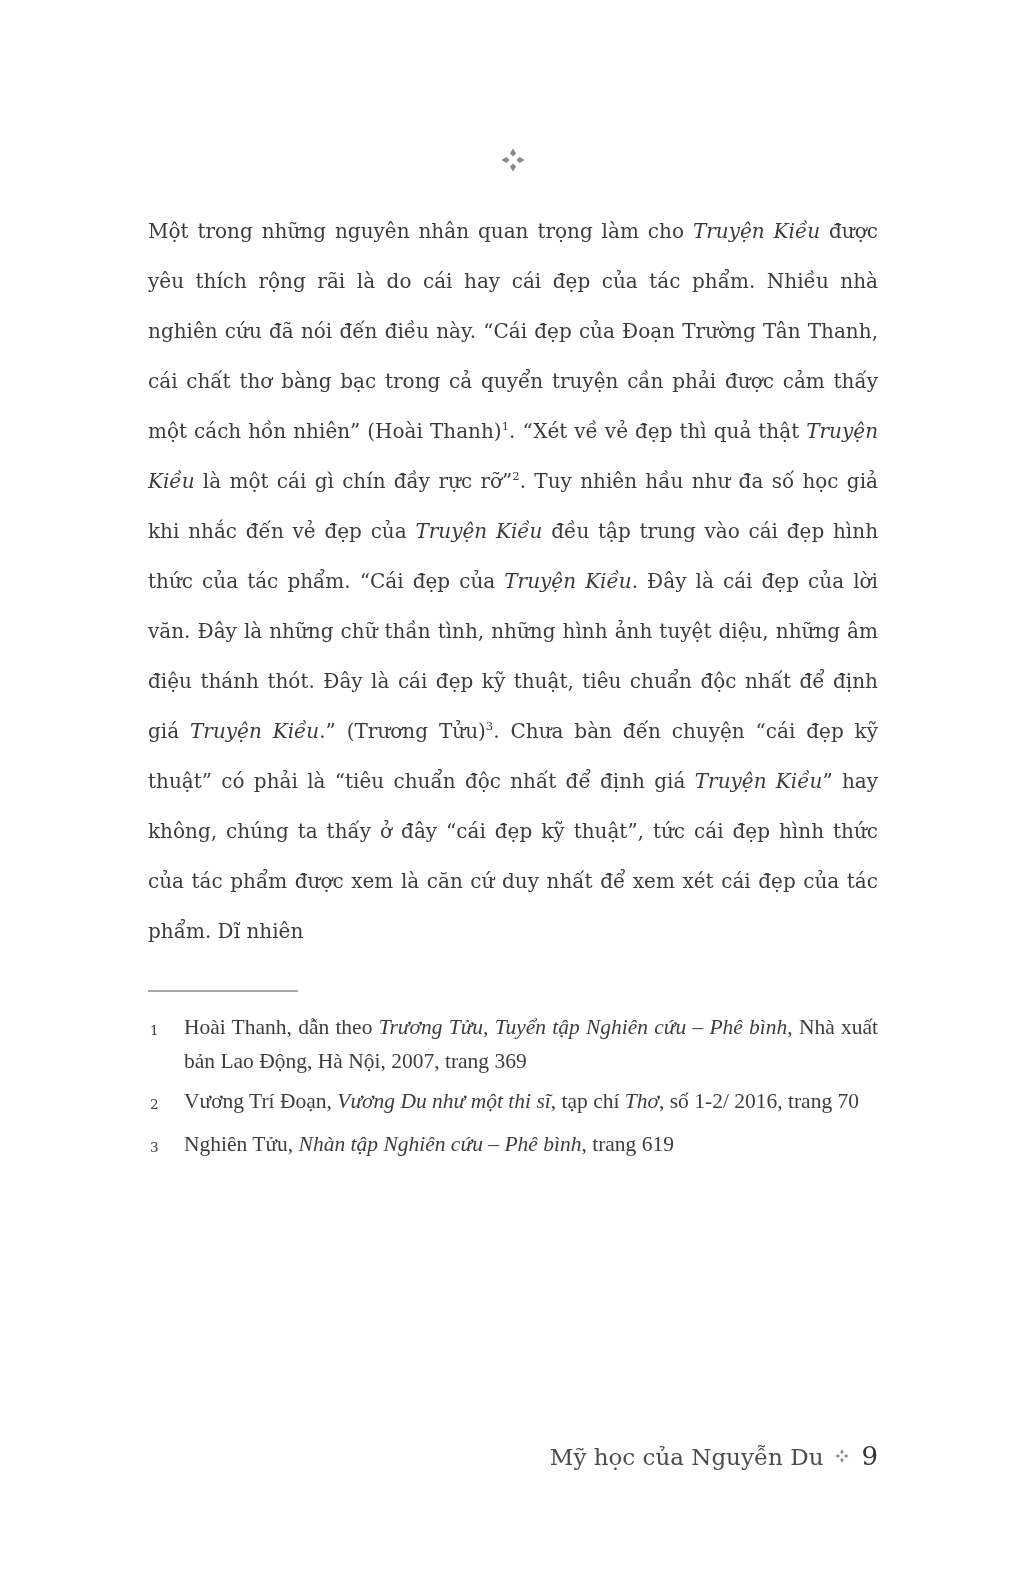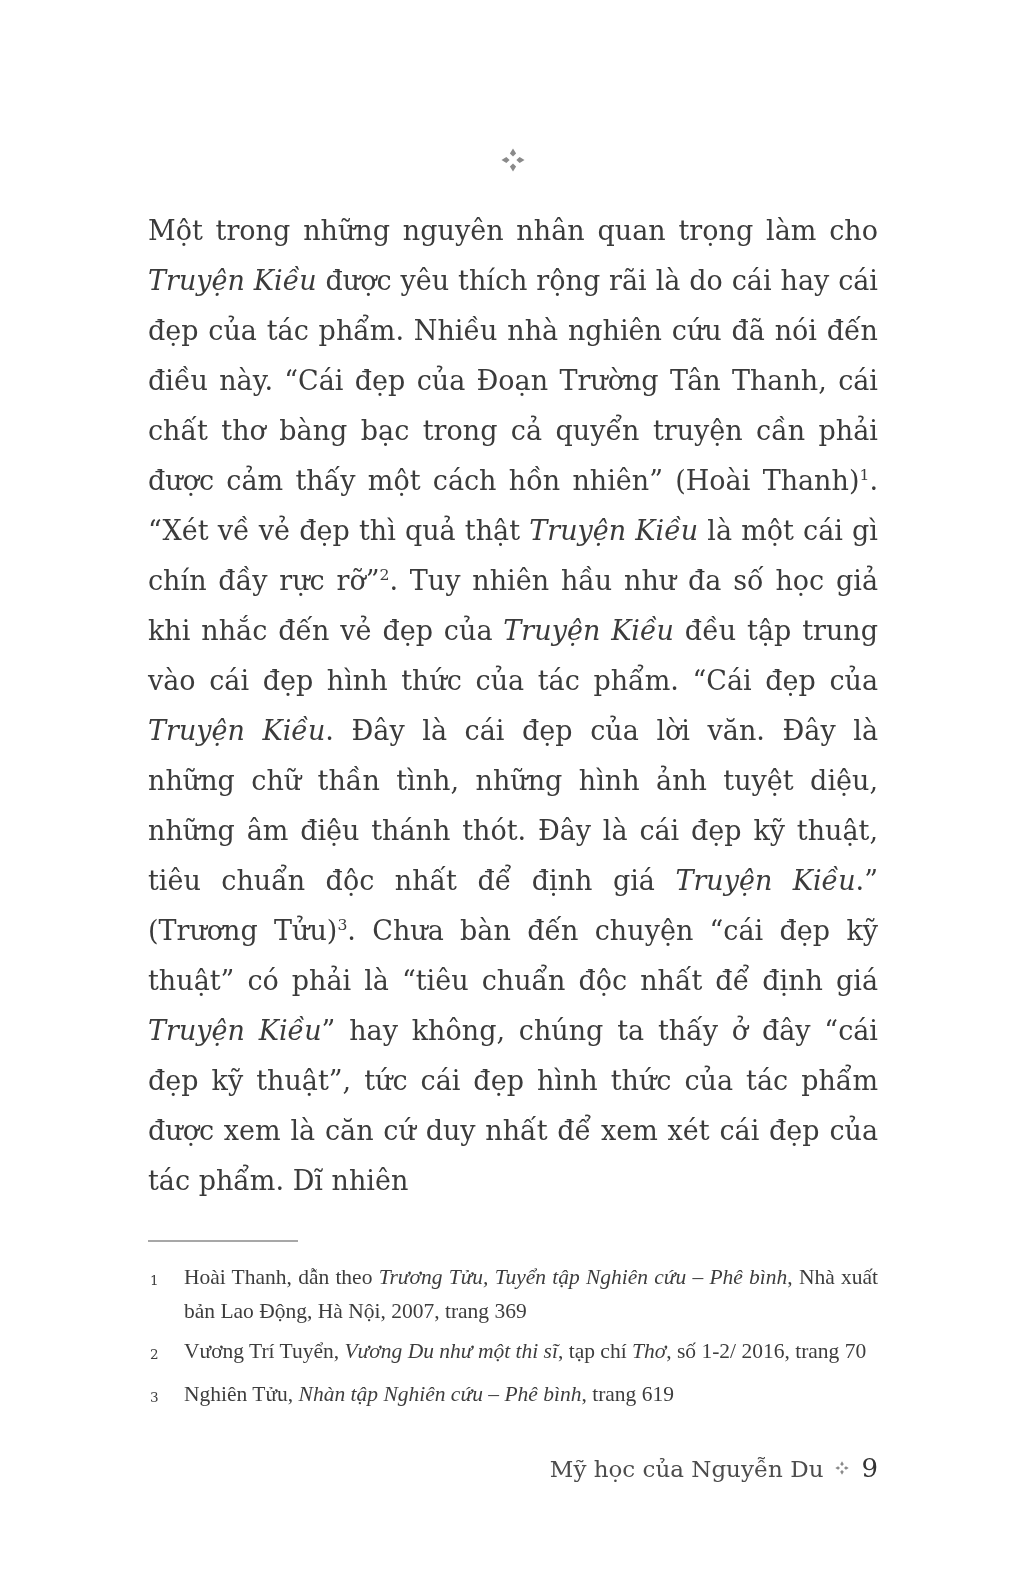--- a/index.html
+++ b/index.html
@@ -17,21 +17,21 @@
     box-sizing:border-box;
   }
   .ornament-top{
     text-align:center;
     padding-top:148px;
     height:26px;
   }
   .ornament-top svg{display:inline-block;}
   .body-text{
     margin-top:32px;
-    font-size:27px;
+    font-size:20px;
     line-height:50px;
     text-align:justify;
     color:#3b3b3b;
   }
   .body-text .it{font-style:italic;}
   sup{
     font-size:0.58em;
     line-height:0;
     vertical-align:super;
   }
@@ -61,21 +61,21 @@
   }
   .fn-text{
     flex:1;
     text-align:justify;
     font-family:Liberation Serif, serif;
   }
   .fn-text .it{font-style:italic;}
   .page-footer{
     position:absolute;
     right:146px;
-    bottom:92px;
+    bottom:104px;
     display:flex;
     align-items:baseline;
     gap:12px;
     font-size:23px;
     color:#4c4c4c;
   }
   .page-footer .pagenum{
     font-size:26px;
     color:#333333;
   }
@@ -103,21 +103,21 @@
 
   <div class="footnotes">
 
     <div class="footnote">
       <div class="fn-num">1</div>
       <div class="fn-text"><span>Hoài Thanh, dẫn theo </span><span class="it">Trương Tửu, Tuyển tập Nghiên cứu – Phê bình</span><span>, Nhà xuất bản Lao Động, Hà Nội, 2007, trang 369</span></div>
     </div>
 
     <div class="footnote">
       <div class="fn-num">2</div>
-      <div class="fn-text"><span>Vương Trí Tuyển, </span><span class="it">Vương Du như một thi sĩ</span><span>, tạp chí </span><span class="it">Thơ</span><span>, số 1-2/ 2016, trang 70</span></div>
+      <div class="fn-text"><span>Vương Trí Đoạn, </span><span class="it">Vương Du như một thi sĩ</span><span>, tạp chí </span><span class="it">Thơ</span><span>, số 1-2/ 2016, trang 70</span></div>
     </div>
 
     <div class="footnote">
       <div class="fn-num">3</div>
       <div class="fn-text"><span>Nghiên Tửu, </span><span class="it">Nhàn tập Nghiên cứu – Phê bình</span><span>, trang 619</span></div>
     </div>
 
   </div>
 
   <div class="page-footer">

